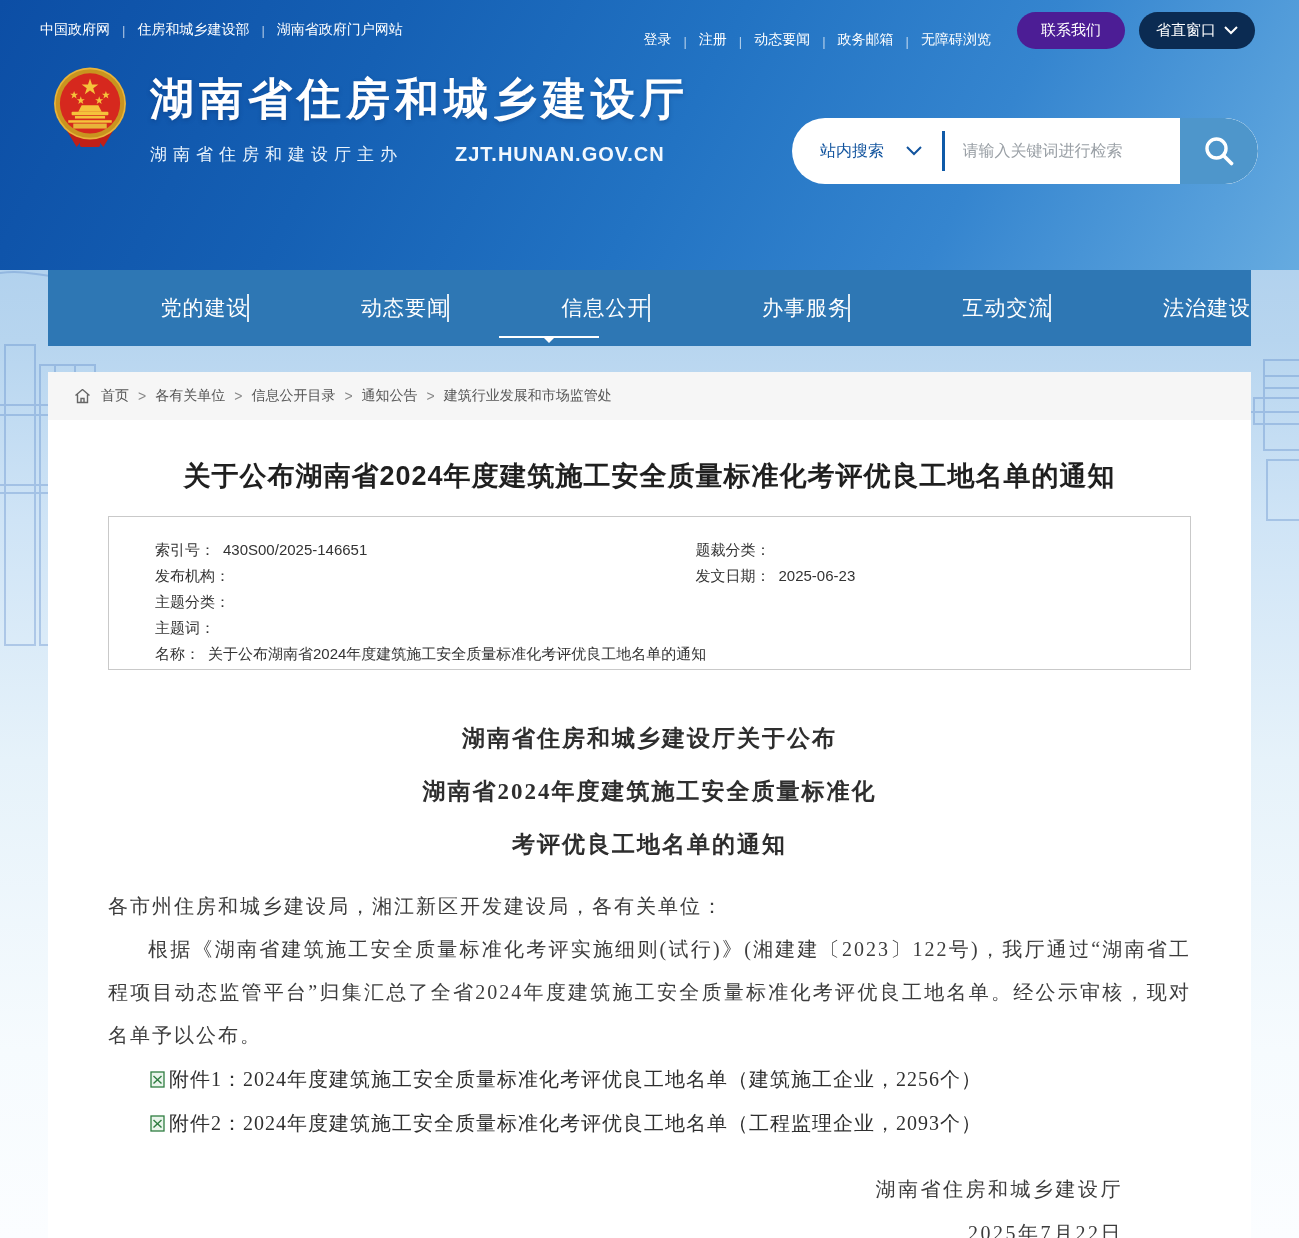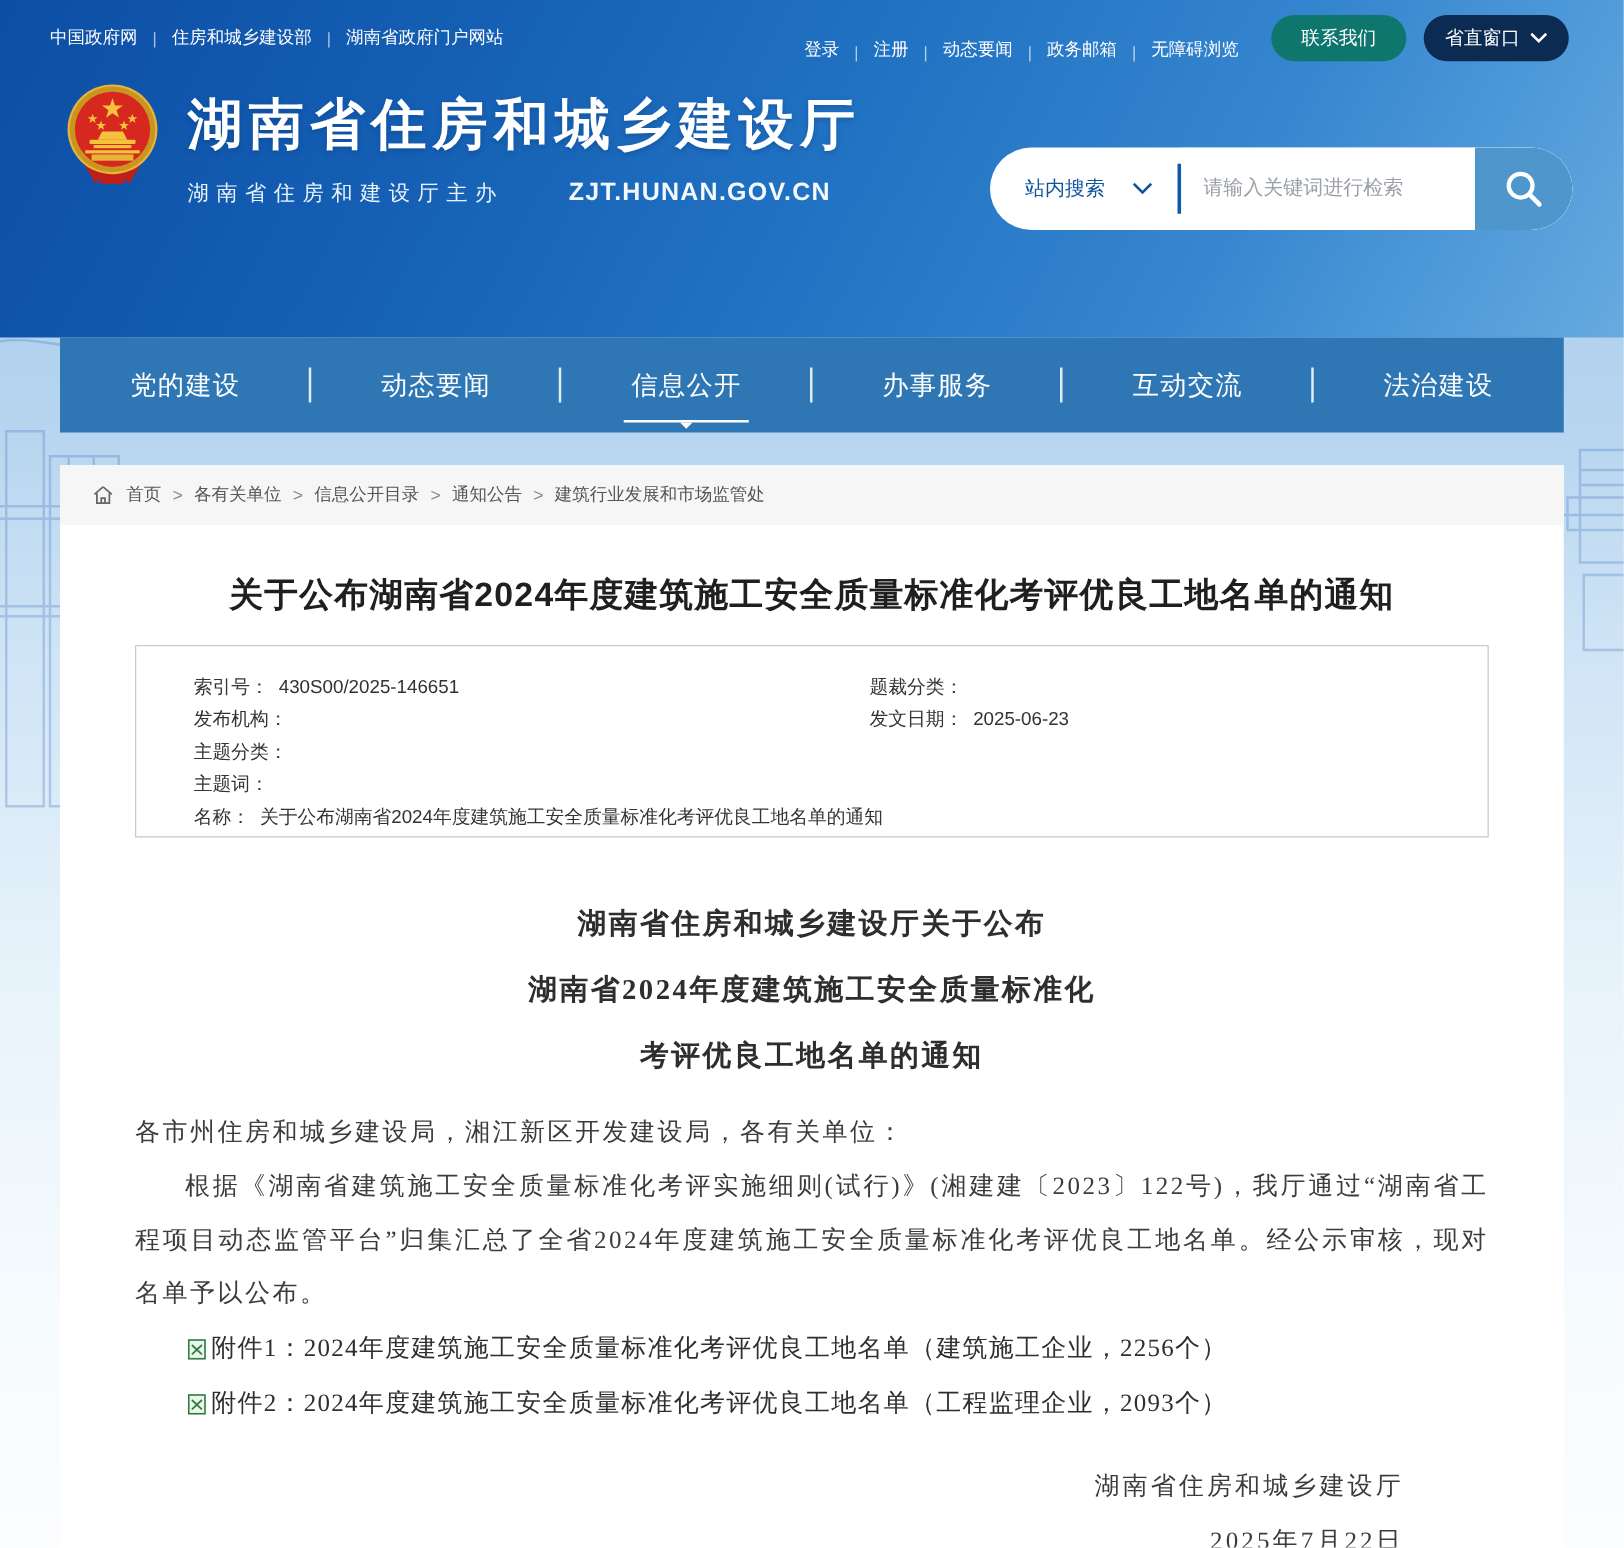--- a/index.html
+++ b/index.html
@@ -23,21 +23,21 @@
     padding:0 44px 0 40px; color:#fff; font-size:14px;
   }
   .topbar a { color:#fff; text-decoration:none; cursor:pointer; }
   .tb-sep { color:rgba(255,255,255,.65); margin:0 12px; font-size:13px; }
   .tb-left { display:flex; align-items:center; }
   .tb-right { display:flex; align-items:flex-end; margin-left:auto; }
   .pill {
     display:flex; align-items:center; justify-content:center;
     height:37px; border-radius:19px; font-size:15px; color:#fff; cursor:pointer;
   }
-  .pill.contact { width:108px; background:#0f766e; margin-left:26px; }
+  .pill.contact { width:108px; background:#4c1d95; margin-left:26px; }
   .pill.window  { width:116px; background:#0b2b52; margin-left:14px; gap:8px; }
   
   .header-main { position:relative; height:210px; }
   .emblem { position:absolute; left:48px; top:5px; width:84px; height:92px; }
   .site-block { position:absolute; left:150px; top:10px; }
   .site-title {
     color:#fff; font-size:44px; font-weight:bold; letter-spacing:5px;
     text-shadow:0 2px 4px rgba(10,50,110,.35); white-space:nowrap;
   }
   .site-sub { margin-top:14px; display:flex; align-items:center; color:#eaf4fd; }
@@ -60,21 +60,21 @@
   .search-btn {
     width:90px; height:66px; background:#4e96cb; border:none; cursor:pointer;
     display:flex; align-items:center; justify-content:center; border-radius:0 33px 33px 0;
   }
   
   .nav {
     position:relative; margin:0 48px; height:76px; background:#2e77b4;
     display:flex; align-items:stretch;
   }
   .nav-item {
-    flex:1; display:flex; align-items:center; justify-content:center;
+    flex:1; display:flex; align-items:center; justify-content:flex-end;
     color:#fff; font-size:21px; letter-spacing:1px; cursor:pointer; position:relative;
   }
   .nav-item:not(:last-child)::after {
     content:""; position:absolute; right:0; top:24px; width:2px; height:28px;
     background:rgba(255,255,255,.85);
   }
   .nav-item.active .underline {
     position:absolute; bottom:8px; left:50%; transform:translateX(-50%);
     width:100px; height:2px; background:#fff;
   }

